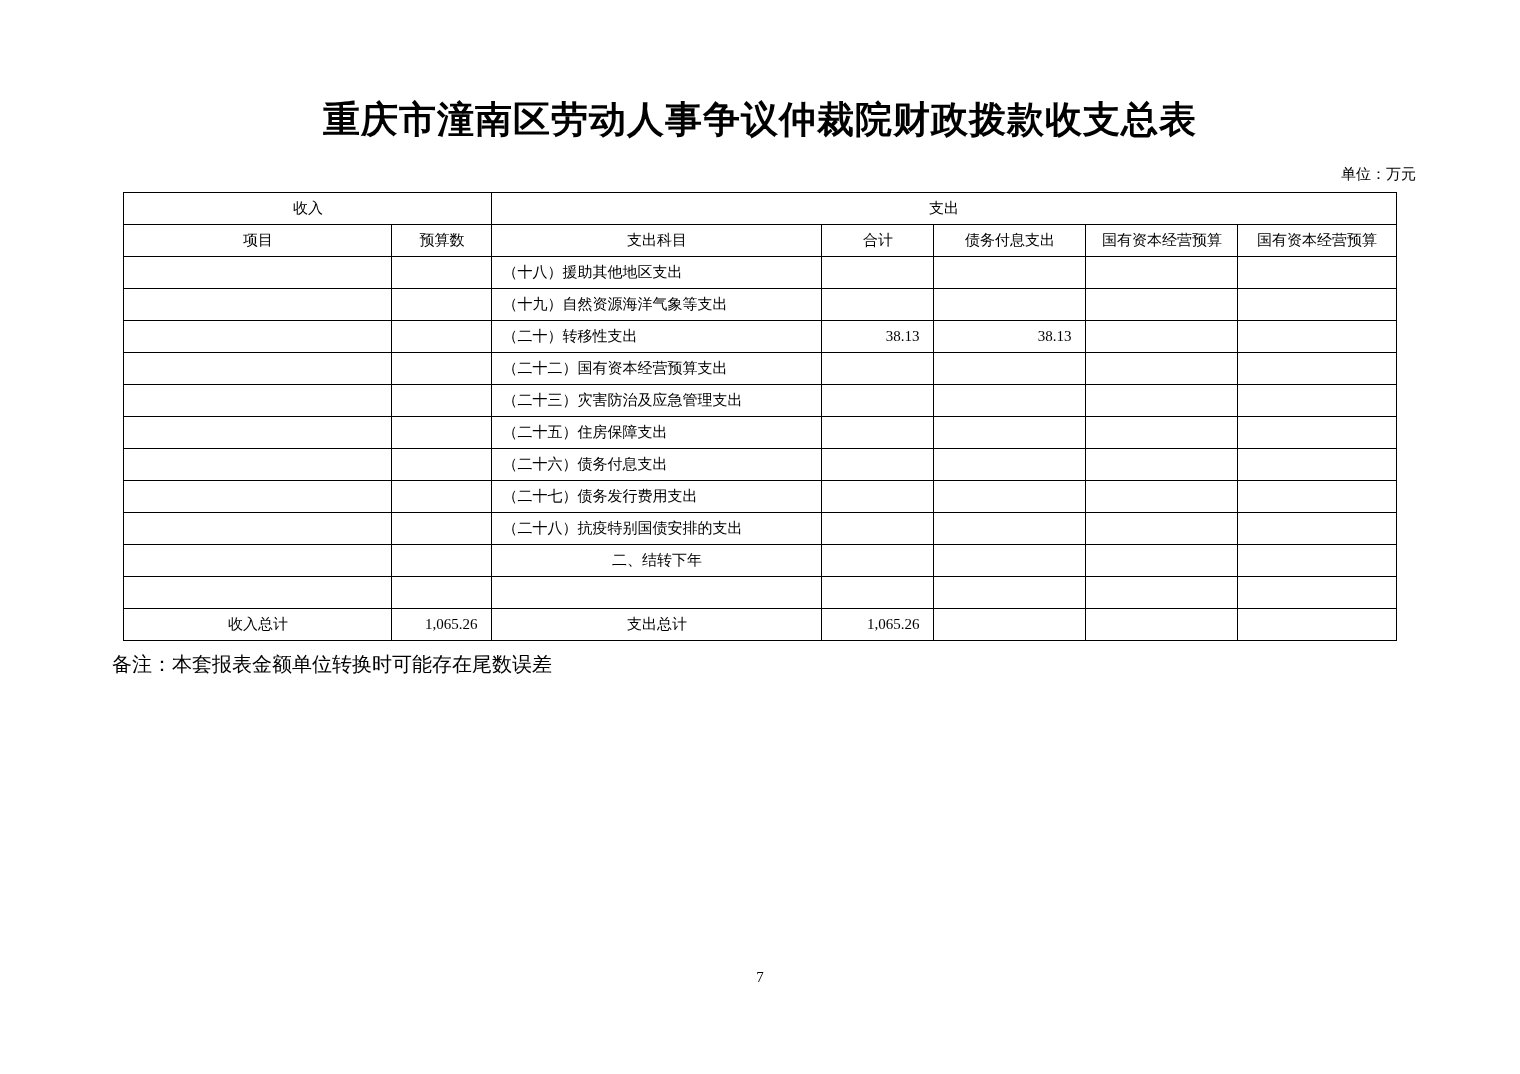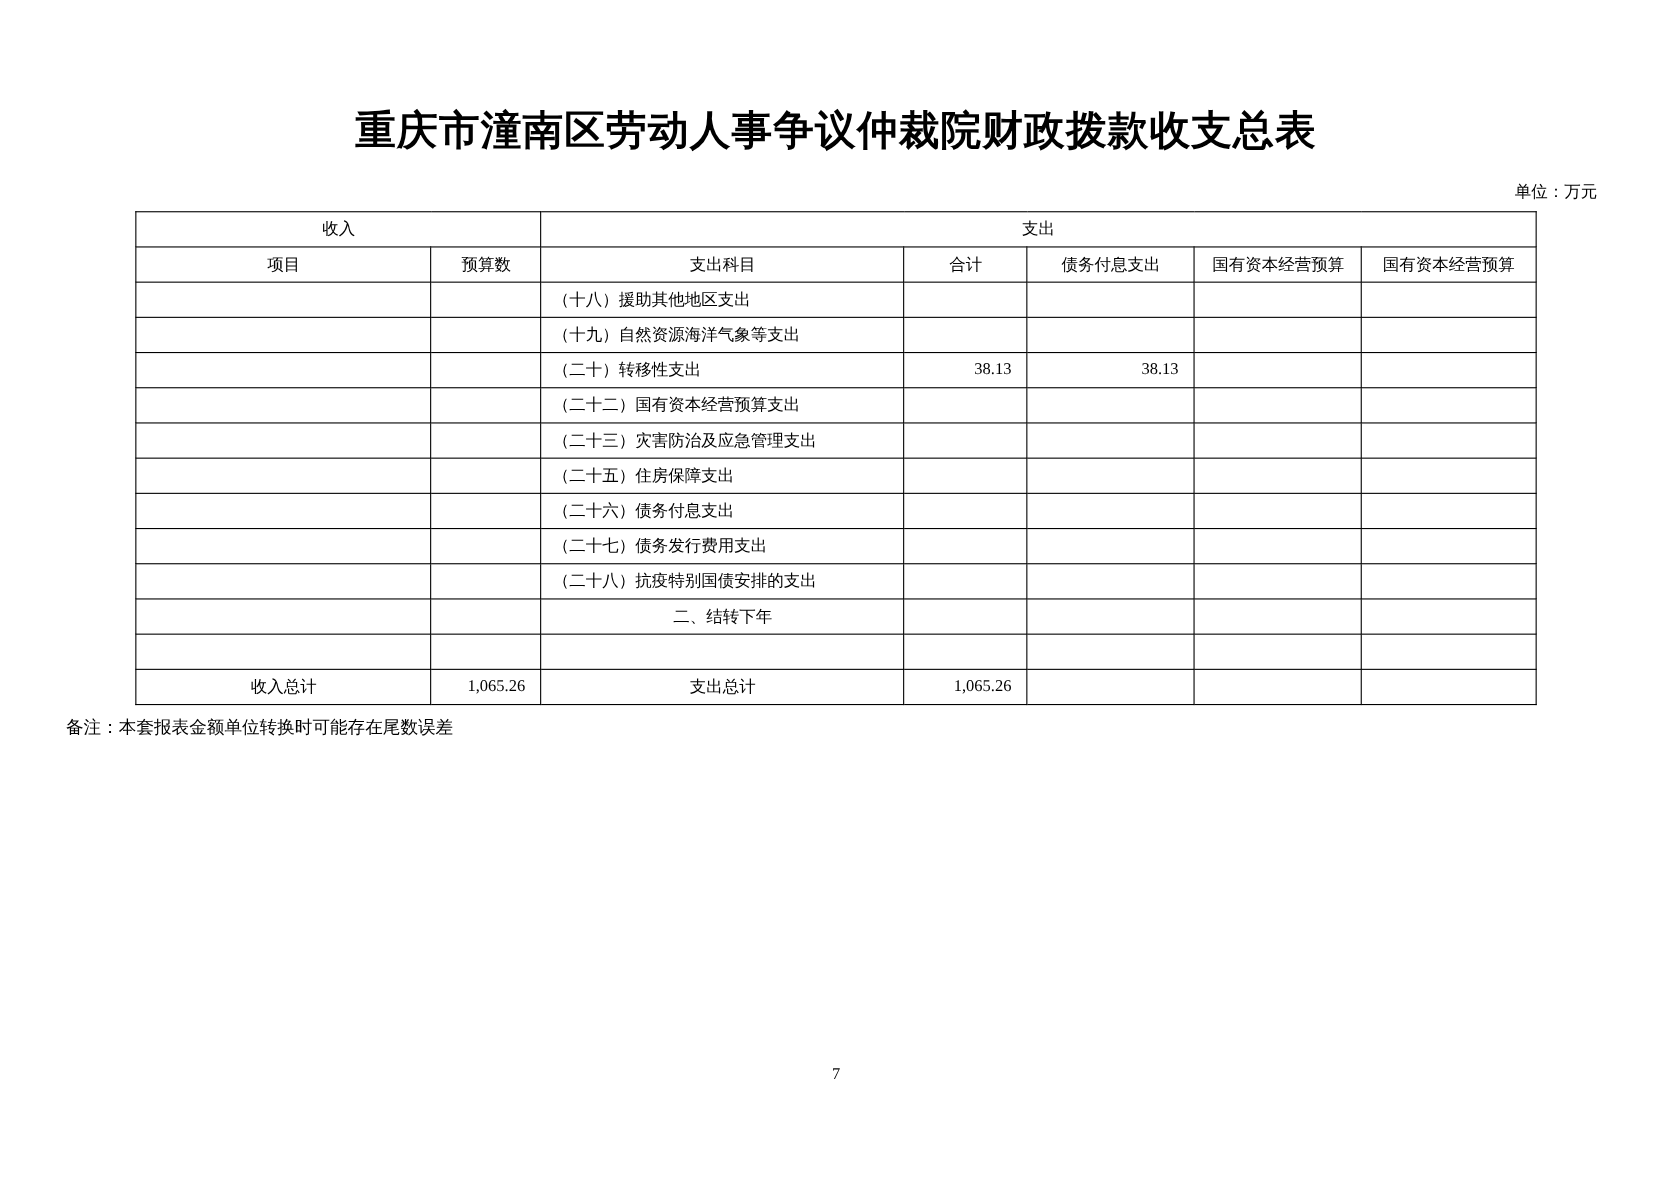--- a/index.html
+++ b/index.html
@@ -27,21 +27,21 @@
     font-weight: bold;
     font-size: 37px;
     letter-spacing: 1px;
     margin: 0;
     padding-top: 100px;
     line-height: 1.1;
   }
   .unit-line {
     text-align: right;
     font-size: 15px;
-    padding-right: 68px;
+    padding-right: 104px;
     padding-top: 24px;
     font-family: Liberation Serif, serif;
   }
   table.budget {
     border-collapse: collapse;
     margin: 8px auto 0 auto;
     width: 1272px;
     table-layout: fixed;
     font-size: 15px;
   }
@@ -55,23 +55,23 @@
     font-family: "Liberation Serif", serif;
   }
   .c-center { text-align: center; }
   .c-left { text-align: left; padding-left: 10px !important; }
   .c-right { text-align: right; padding-right: 14px !important; }
   .hdr-group td { height: 38px; font-size: 16px; }
   .hdr-cols td { height: 48px; font-size: 16px; }
   .row-empty td { height: 31px; }
   .total-row td { height: 33px; }
   .note {
-    padding-left: 60px;
+    padding-left: 112px;
     padding-top: 10px;
-    font-size: 16px;
+    font-size: 20px;
     font-family: "Liberation Serif", serif;
   }
   .page-number {
     position: absolute;
     bottom: 88px;
     left: 0;
     width: 100%;
     text-align: center;
     font-size: 15px;
     font-family: "Liberation Serif", serif;

